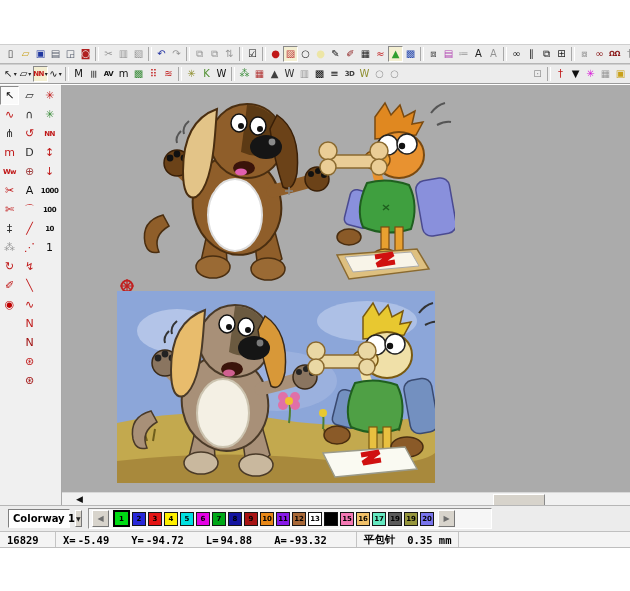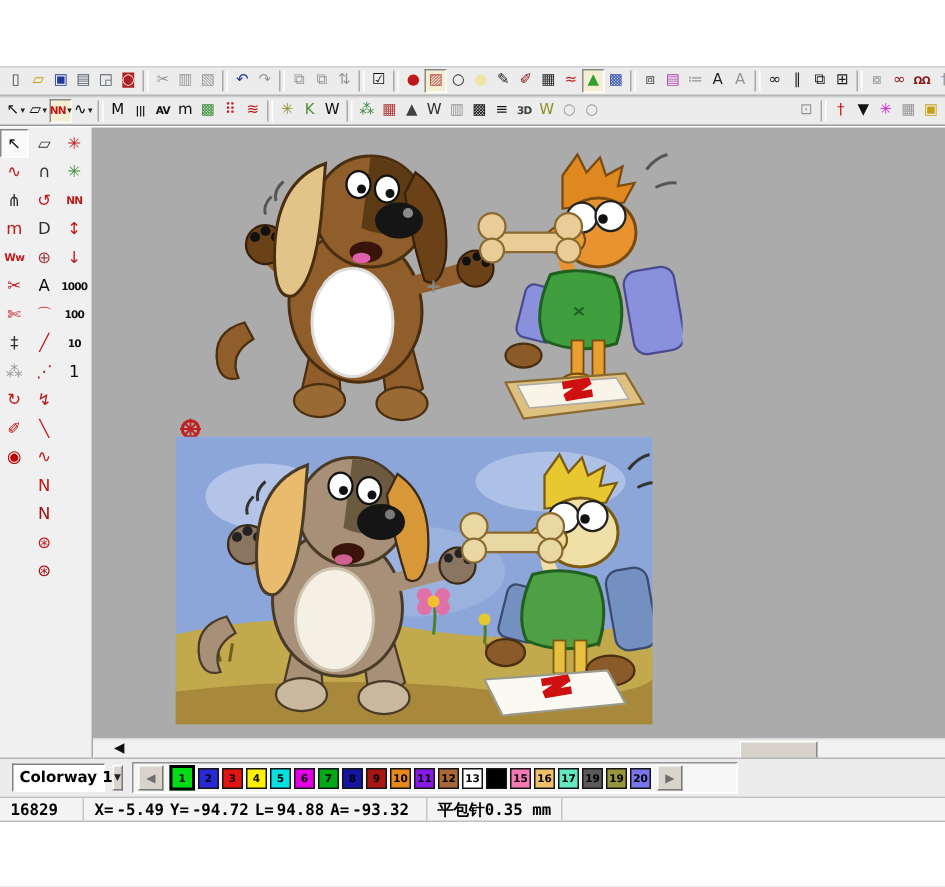--- a/index.html
+++ b/index.html
@@ -64,22 +64,22 @@
         align-items:center;justify-content:center;box-sizing:border-box;flex:0 0 auto;}
   .chip .num{font:bold 7px "DejaVu Sans",sans-serif;color:#000;}
   .chip.selected{border:2px solid #000;width:17px;height:17px;}
 
   
   .status{position:absolute;left:0;top:531px;width:630px;height:17px;background:#F4F4F4;
           border-top:1px solid #C0C0C0;border-bottom:1px solid #BEBEBE;display:flex;
           align-items:center;font:bold 10.5px "DejaVu Sans Mono","Liberation Mono",monospace;box-sizing:border-box;}
   .spanel{height:100%;display:flex;align-items:center;border-right:1px solid #C4C4C4;padding:0 7px;box-sizing:border-box;white-space:nowrap;}
   .spanel.s1{width:56px;justify-content:flex-start;}
-  .sl{margin-right:2px;} .sv{margin-right:4px;}
-  .stype{}
+  .sl{margin-right:2px;} .sv{margin-right:22px;}
+  .stype{margin-right:12px;}
 </style>
 </head>
 <body>
 
 <div class="app">
 
   <div class="tb tb1">
 
   <div class="btn">
         <span class="glyph" style="color: rgb(64, 64, 64);">▯</span>

